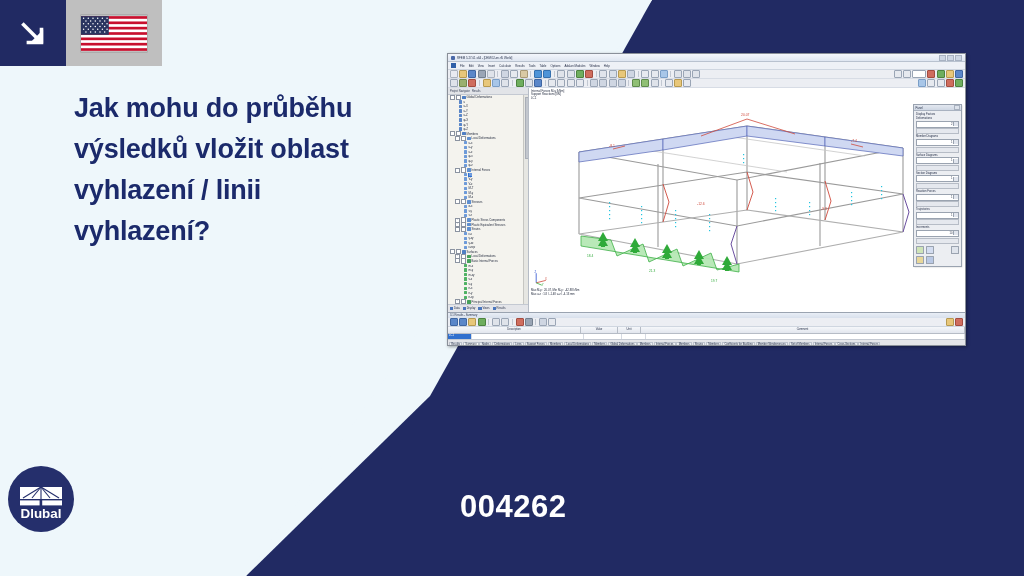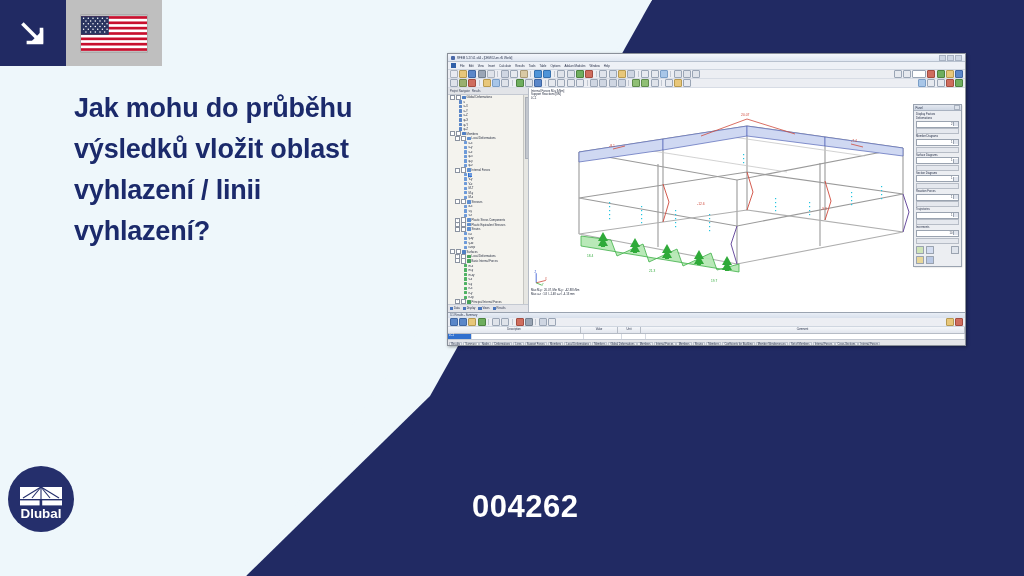--- a/index.html
+++ b/index.html
@@ -23,21 +23,21 @@
 
   
   #logo{position:absolute;left:8px;top:466px;width:66px;height:66px;
     border-radius:50%;background:#252f6c;}
   #logoInner{position:absolute;left:0;top:0;width:66px;height:66px;}
 
   
   #faqWrap{position:absolute;left:452px;top:491px;display:flex;align-items:center;}
   #faqBadge{background:#4cb4e0;color:#fff;font-size:30px;font-weight:bold;
     padding:4px 17px 6px 17px;letter-spacing:0.5px;line-height:1;}
-  #faqNum{color:#ffffff;font-size:31px;font-weight:bold;margin-left:20px;
+  #faqNum{color:#ffffff;font-size:31px;font-weight:bold;margin-left:8px;
     letter-spacing:0.5px;line-height:1;}
 
   
   #app{position:absolute;left:447px;top:53px;width:517px;height:291px;
     background:#e9e9e4;border:1px solid #8a9099;
     box-shadow:1px 1px 3px rgba(0,0,0,.35);
     font-family:"Liberation Sans",sans-serif;font-size:2.6px;overflow:hidden;}
 
   .appTitle{height:7px;background:linear-gradient(#f3f6fb,#dfe6f1);
     border-bottom:1px solid #b9c2cf;display:flex;align-items:center;

